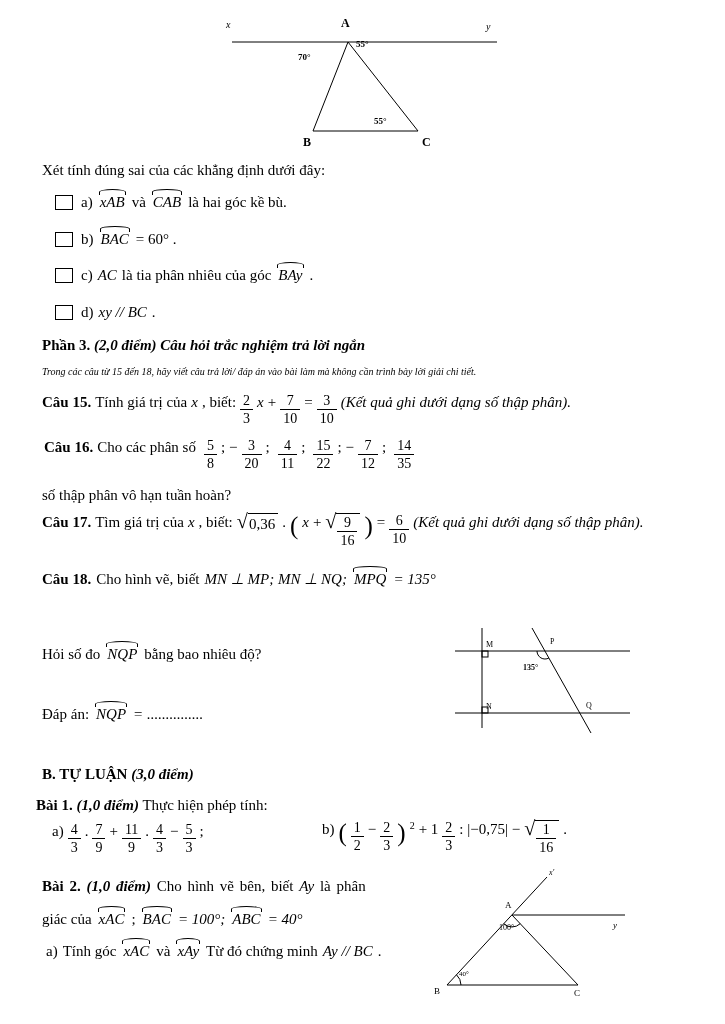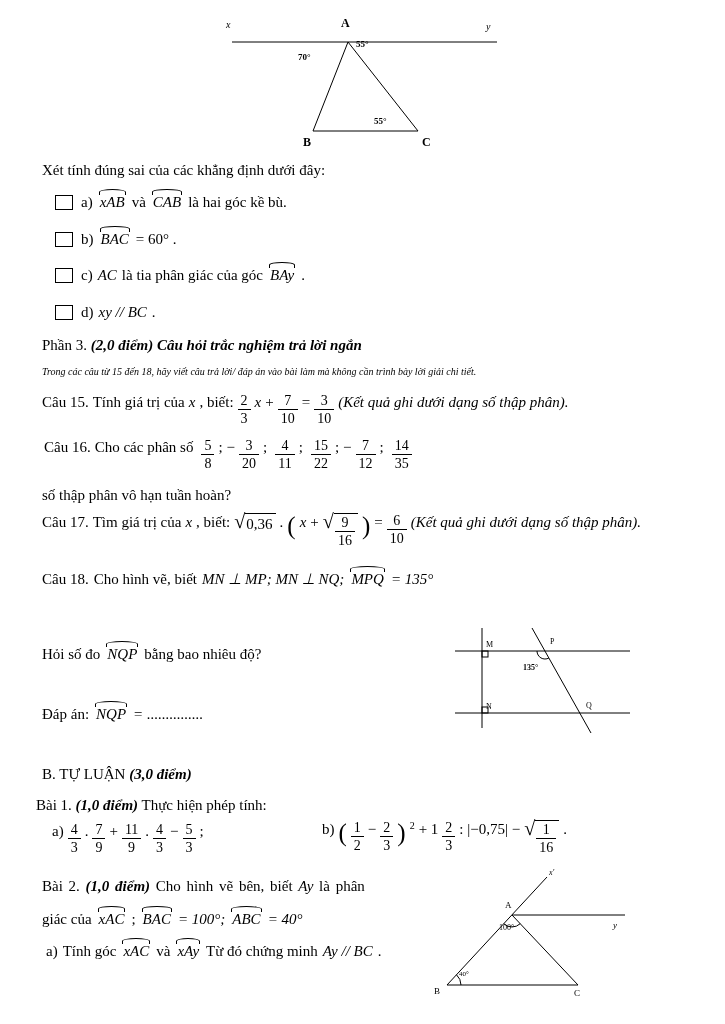--- a/index.html
+++ b/index.html
@@ -1,21 +1,21 @@
 <!DOCTYPE html>
 <html><head>
 <meta charset="utf-8">
 <style>
   *{box-sizing:border-box;margin:0;padding:0;}
   html,body{background:#fff;}
   body{width:725px;height:1024px;position:relative;font-family:"Liberation Serif",serif;color:#000;font-size:15px;}
   .abs{position:absolute;white-space:nowrap;line-height:1.25;}
   .row{display:flex;align-items:center;gap:5px;}
   .mathrow{display:flex;align-items:flex-start;gap:4px;}
-  .b{font-weight:normal;}
+  .b{font-weight:bold;}
   .i{font-style:italic;}
   .bi{font-weight:bold;font-style:italic;}
   .m{font-style:italic;}
   .checkbox{display:inline-block;width:18px;height:15px;border:1px solid #000;background:#fff;flex:0 0 auto;margin-right:3px;}
   .ang{position:relative;display:inline-block;font-style:italic;padding:0 2px;}
   .ang::before{content:"";position:absolute;left:1px;right:1px;top:-4px;height:5px;border:1px solid #000;border-bottom:none;border-radius:100% 100% 0 0/100% 100% 0 0;}
   .frac{display:inline-block;text-align:center;vertical-align:middle;line-height:1.08;font-size:14px;}
   .frac .fn{display:block;padding:0 3px 1px;}
   .frac .fd{display:block;border-top:1px solid #000;padding:1px 3px 0;}
   .sqrt{display:inline-flex;align-items:center;}
@@ -59,21 +59,21 @@
   <span class="checkbox"></span>
   <span>b)</span>
   <span class="ang">BAC</span>
   <span>= 60° .</span>
 </div>
 
 <div class="abs row" style="left:55px;top:266px">
   <span class="checkbox"></span>
   <span>c)</span>
   <span class="m">AC</span>
-  <span>là tia phân giác của góc</span>
+  <span>là tia phân nhiêu của góc</span>
   <span class="ang">BAy</span>
   <span>.</span>
 </div>
 
 <div class="abs row" style="left:55px;top:303px">
   <span class="checkbox"></span>
   <span>d)</span>
   <span class="m">xy // BC</span>
   <span>.</span>
 </div>

